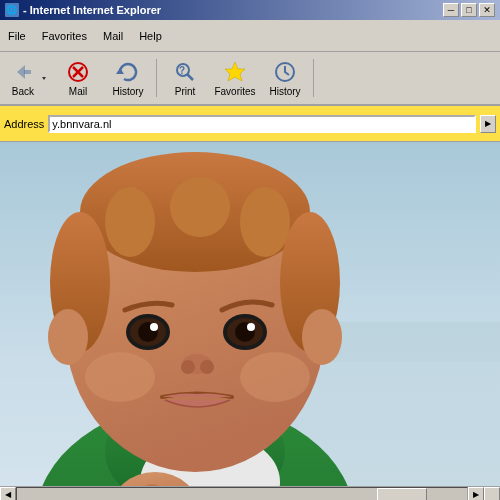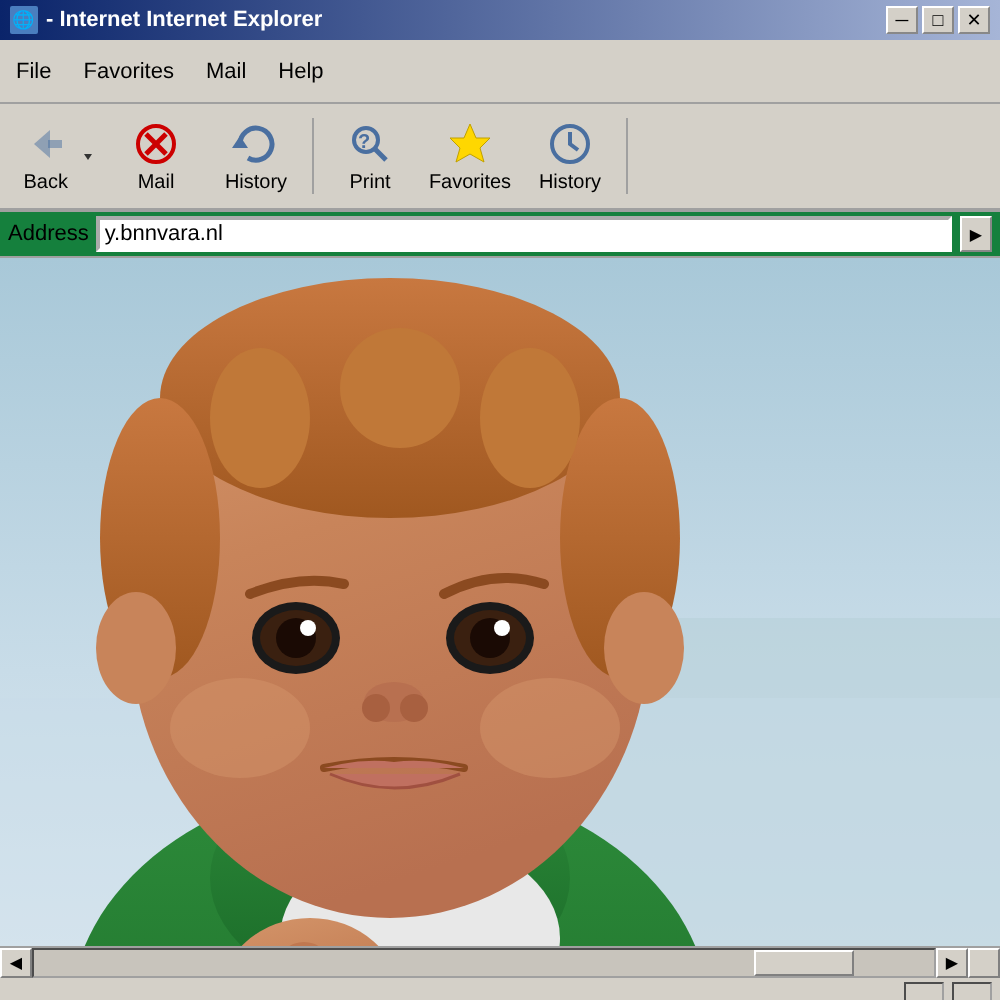--- a/index.html
+++ b/index.html
@@ -136,26 +136,26 @@
       height: 48px;
       display: flex;
       align-items: center;
       justify-content: center;
       cursor: pointer;
       border: 1px solid transparent;
     }
 
     
     .address-bar {
-      background: #15803d;
+      background: #fde047;
       padding: 2px 4px;
       display: flex;
       align-items: center;
       gap: 4px;
-      height: 23px;
+      height: 36px;
       border-bottom: 1px solid #a0a0a0;
     }
     .address-label {
       font-size: 11px;
       color: black;
     }
     .address-input {
       flex: 1;
       height: 18px;
       border: 2px inset #ffffff;

